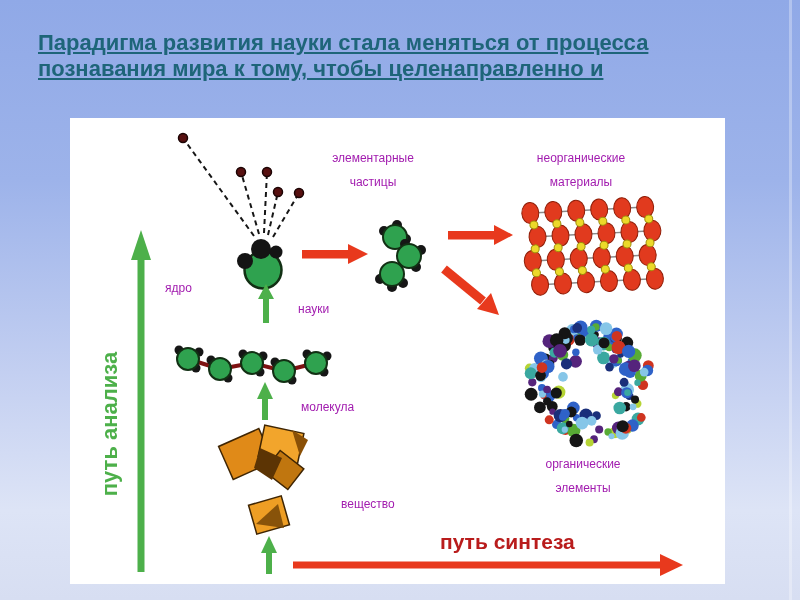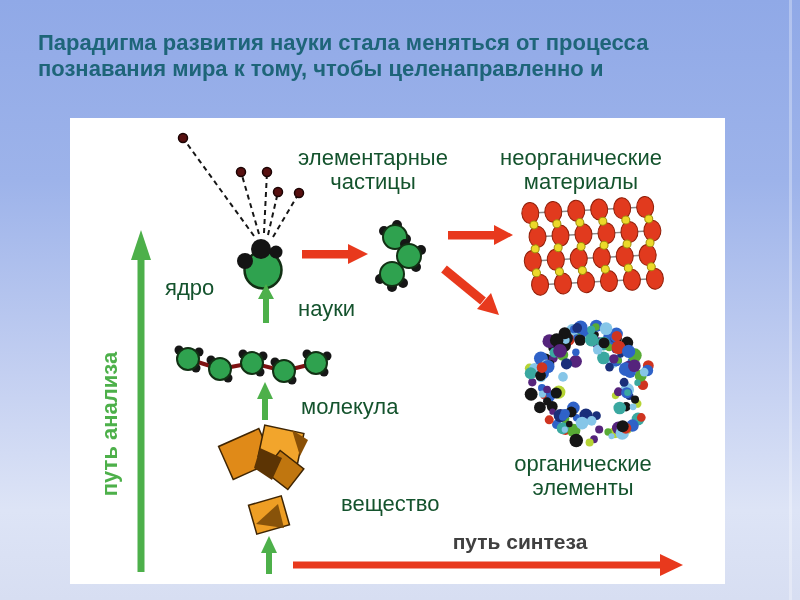--- a/index.html
+++ b/index.html
@@ -1,26 +1,26 @@
 <!DOCTYPE html>
 <html><head>
 <meta charset="utf-8">
 <style>
   html,body{margin:0;padding:0;}
   body{width:800px;height:600px;overflow:hidden;font-family:"Liberation Sans",sans-serif;}
   .stage{position:relative;width:800px;height:600px;
     background:linear-gradient(180deg,#90a9e7 0%,#9db3ea 30%,#c3cff1 62%,#dde4f6 85%,#d7def2 100%);}
   .right-edge{position:absolute;left:789px;top:0;width:3px;height:600px;background:rgba(255,255,255,.30);}
   .title{position:absolute;left:38px;top:30px;width:720px;color:#1e6579;
-    font-size:22px;line-height:26px;font-weight:700;}
+    font-size:22px;line-height:26px;font-weight:700;text-decoration:underline;}
   .panel{position:absolute;left:70px;top:118px;width:655px;height:466px;background:#ffffff;}
   .panel svg{position:absolute;left:0;top:0;z-index:1;}
-  .lbl{position:absolute;z-index:2;font-size:22px;line-height:24px;color:#14532d;white-space:pre-line;}
+  .lbl{position:absolute;z-index:2;font-size:12px;line-height:24px;color:#a21caf;white-space:pre-line;}
   .lbl.center{text-align:center;}
-  .lbl.synth{color:#404040;font-weight:700;font-size:21px;text-align:center;}
+  .lbl.synth{color:#b91c1c;font-weight:700;font-size:21px;}
   .lbl.analysis{color:#4db04a;font-weight:700;font-size:22px;text-align:center;
     left:-44px;top:293px;width:170px;height:26px;transform:rotate(-90deg);white-space:nowrap;}
 </style>
 </head>
 <body>
 
 <div class="stage">
   <div class="right-edge"></div>
 
   <div class="title">

